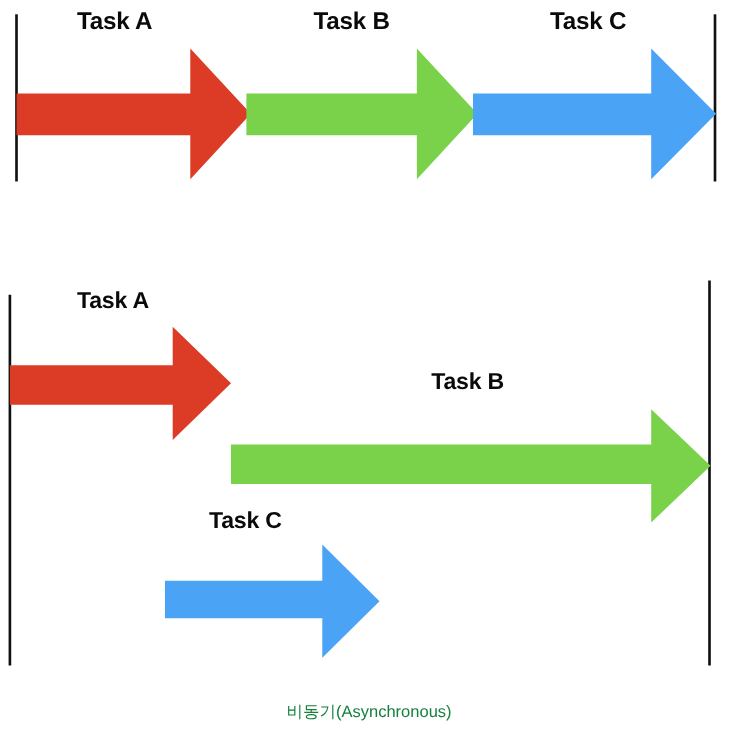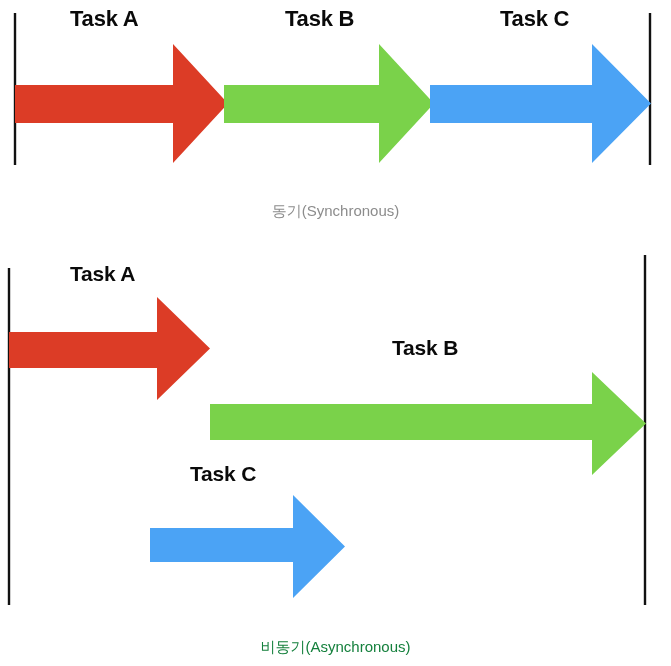--- a/index.html
+++ b/index.html
@@ -63,21 +63,20 @@
   <svg class="panel-stage" id="stage-sync" width="671" height="200">
       <line x1="15" x2="15" y1="13" y2="165" stroke="#111111" stroke-width="2.4" class="axis-line"></line>
       <line x1="650" x2="650" y1="13" y2="165" stroke="#111111" stroke-width="2.4" class="axis-line"></line>
       <path d="M 15 85 L 173 85 L 173 44 L 228 103.5 L 173 163 L 173 123 L 15 123 Z" fill="#dc3c26"></path>
       <path d="M 224 85 L 379 85 L 379 44 L 434 103.5 L 379 163 L 379 123 L 224 123 Z" fill="#7ad24a"></path>
       <path d="M 430 85 L 592 85 L 592 44 L 651 103.5 L 592 163 L 592 123 L 430 123 Z" fill="#4ba3f5"></path>
     </svg>
   <div class="task-label" id="sync-label-0" style="left: 70px; top: 6px; font-size: 22px; color: rgb(10, 10, 10);">Task A</div>
   <div class="task-label" id="sync-label-1" style="left: 285px; top: 6px; font-size: 22px; color: rgb(10, 10, 10);">Task B</div>
   <div class="task-label" id="sync-label-2" style="left: 500px; top: 6px; font-size: 22px; color: rgb(10, 10, 10);">Task C</div>
-  <div class="caption" id="caption-sync" style="color: rgb(140, 140, 140);">동기(Synchronous)</div>
 </div>
 
 <div class="panel" id="panel-async">
   <svg class="panel-stage" id="stage-async" width="671" height="380">
       <line x1="9" x2="9" y1="28" y2="365" stroke="#111111" stroke-width="2.4" class="axis-line"></line>
       <line x1="645" x2="645" y1="15" y2="365" stroke="#111111" stroke-width="2.4" class="axis-line"></line>
       <path d="M 9 92 L 157 92 L 157 57 L 210 108.5 L 157 160 L 157 128 L 9 128 Z" fill="#dc3c26"></path>
       <path d="M 210 164 L 592 164 L 592 132 L 646 183.5 L 592 235 L 592 200 L 210 200 Z" fill="#7ad24a"></path>
       <path d="M 150 288 L 293 288 L 293 255 L 345 306.5 L 293 358 L 293 322 L 150 322 Z" fill="#4ba3f5"></path>
     </svg>

